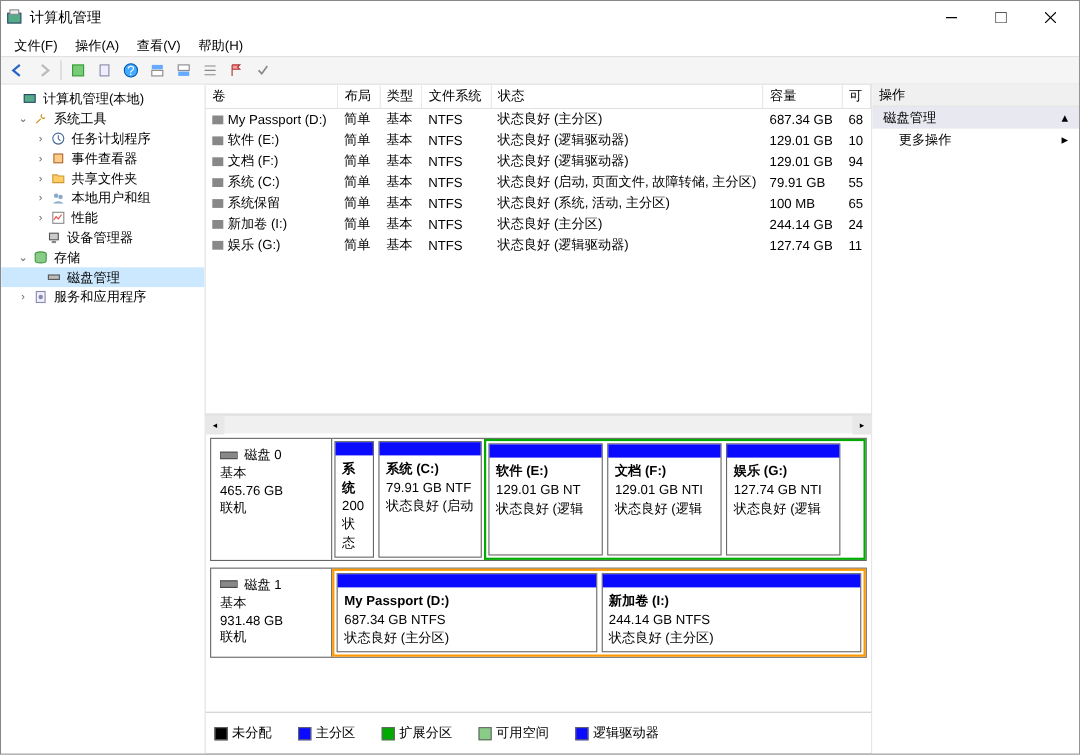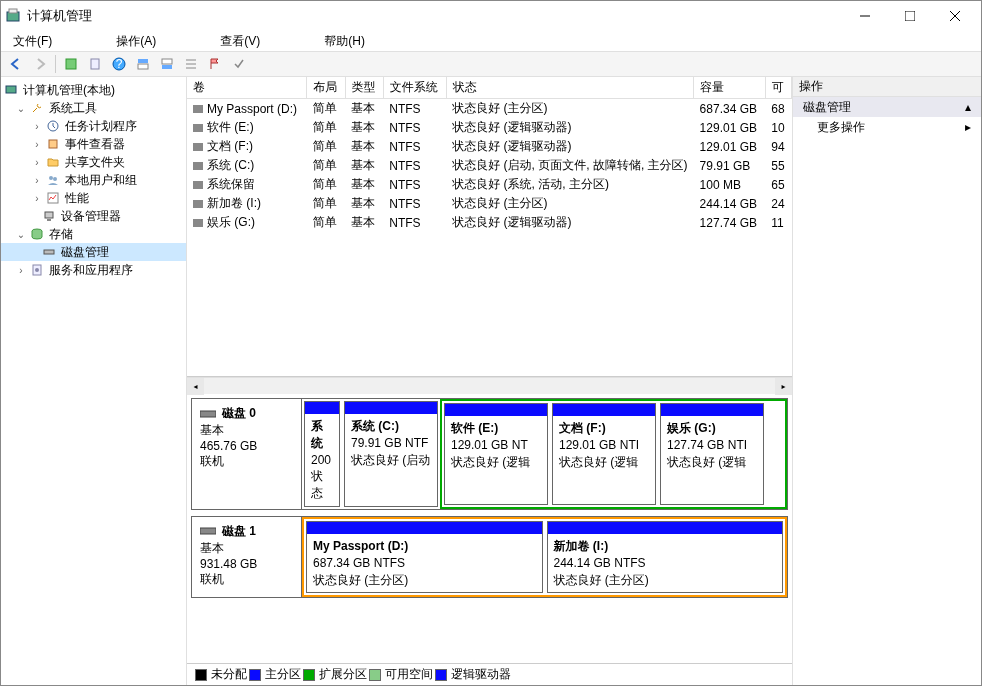--- a/index.html
+++ b/index.html
@@ -1,21 +1,21 @@
 <!DOCTYPE html>
 <html><head>
 <meta charset="utf-8">
 <style>
 * { margin: 0; padding: 0; box-sizing: border-box; font-family: "Microsoft YaHei", "Segoe UI", sans-serif; font-size: 12px; }
 body { background: #fff; width: 982px; height: 686px; overflow: hidden; border: 1px solid #888; }
 .titlebar { height: 30px; display: flex; align-items: center; padding: 0 4px; background: #fff; }
 .titlebar .icon { width: 16px; height: 16px; margin-right: 6px; }
 .titlebar .title { flex: 1; font-size: 13px; }
 .winbtn { width: 45px; height: 30px; display: flex; align-items: center; justify-content: center; }
-.menubar { height: 20px; display: flex; align-items: center; padding: 0 4px; background: #fff; gap: 48px; }
+.menubar { height: 20px; display: flex; align-items: center; padding: 0 4px; background: #fff; }
 .menubar span { padding: 2px 8px; cursor: default; }
 .toolbar { height: 26px; display: flex; align-items: center; border-top: 1px solid #e0e0e0; border-bottom: 1px solid #e0e0e0; padding: 0 4px; background: #f5f5f5; gap: 2px; }
 .tbtn { width: 22px; height: 22px; display: flex; align-items: center; justify-content: center; border: 1px solid transparent; }
 .tsep { width: 1px; height: 18px; background: #ccc; margin: 0 2px; }
 .main { display: flex; height: calc(100% - 76px); }
 .tree { width: 186px; border-right: 1px solid #e0e0e0; padding: 4px 0; overflow: auto; background: #fff; }
 .tree-item { display: flex; align-items: center; height: 18px; cursor: default; white-space: nowrap; }
 .tree-item.sel { background: #cce8ff; }
 .expander { width: 16px; height: 16px; display: flex; align-items: center; justify-content: center; font-size: 10px; color: #666; }
 .ticon { width: 16px; height: 16px; margin-right: 4px; display: flex; align-items: center; justify-content: center; }
@@ -24,29 +24,29 @@
 .vol-table { width: 100%; border-collapse: collapse; }
 .vol-table th { text-align: left; font-weight: normal; padding: 2px 6px; border-right: 1px solid #e0e0e0; border-bottom: 1px solid #e0e0e0; background: #fff; position: sticky; top: 0; height: 20px; }
 .vol-table td { padding: 1px 6px; white-space: nowrap; height: 18px; }
 .vol-icon { display: inline-block; width: 10px; height: 8px; background: #888; margin-right: 4px; vertical-align: middle; }
 .scrollbar-h { height: 17px; background: #f0f0f0; border-top: 1px solid #e0e0e0; display: flex; }
 .sb-btn { width: 17px; height: 17px; background: #e8e8e8; display: flex; align-items: center; justify-content: center; font-size: 8px; }
 .sb-track { flex: 1; }
 .disks { flex: 1; overflow: auto; padding: 4px; }
 .disk-row { display: flex; margin-bottom: 6px; border: 1px solid #666; }
 .disk-label { width: 110px; padding: 6px 8px; border-right: 1px solid #666; }
-.disk-label .dname { font-weight: bold; }
+.disk-label .dname { font-weight: normal; }
 .disk-parts { flex: 1; display: flex; }
 .partition { border: 1px solid #666; margin: 2px; display: flex; flex-direction: column; }
 .part-header { height: 12px; width: 100%; }
 .part-body { padding: 4px 6px; font-size: 11px; line-height: 1.4; }
 .part-body .pname { font-weight: bold; }
 .group-green { border: 2px solid #0a0; padding: 0; display: flex; flex: 1; }
 .group-orange { border: 2px solid #f90; padding: 0; display: flex; flex: 1; }
-.legend { height: 22px; display: flex; align-items: center; padding: 0 8px; border-top: 1px solid #ccc; gap: 2px; font-size: 11px; }
+.legend { height: 38px; display: flex; align-items: center; padding: 0 8px; border-top: 1px solid #ccc; gap: 24px; font-size: 11px; }
 .legend-item { display: flex; align-items: center; gap: 4px; }
 .legend-sw { width: 12px; height: 12px; border: 1px solid #666; }
 .actions { width: 188px; background: #fff; }
 .actions-hdr { background: #f0f0f0; padding: 2px 6px; border-bottom: 1px solid #e0e0e0; height: 20px; display: flex; align-items: center; }
 .action-item { padding: 2px 10px; height: 20px; display: flex; align-items: center; justify-content: space-between; }
 .action-item.hdr { background: #e8e8f0; }
 svg { display: block; }
 </style>
 </head>
 <body>
@@ -136,21 +136,21 @@
     </div>
   <div class="tbtn">
       <svg width="14" height="14">
         <path d="M3 7 l3 3 l5-7" fill="none" stroke="#888" stroke-width="1.5"></path>
       </svg>
     </div>
 </div>
 
 <div class="main">
   <div class="tree">
-    <div class="tree-item" style="padding-left:2px">
+    <div class="tree-item" style="padding-left:18px">
       <span class="ticon">
           <svg width="14" height="14">
             <rect x="2" y="3" width="10" height="7" fill="#5a8" stroke="#246"></rect>
           </svg>
         </span>
       <span>计算机管理(本地)</span>
     </div>
     <div class="tree-item" style="padding-left:12px">
       <span class="expander">⌄</span>
       <span class="ticon">

